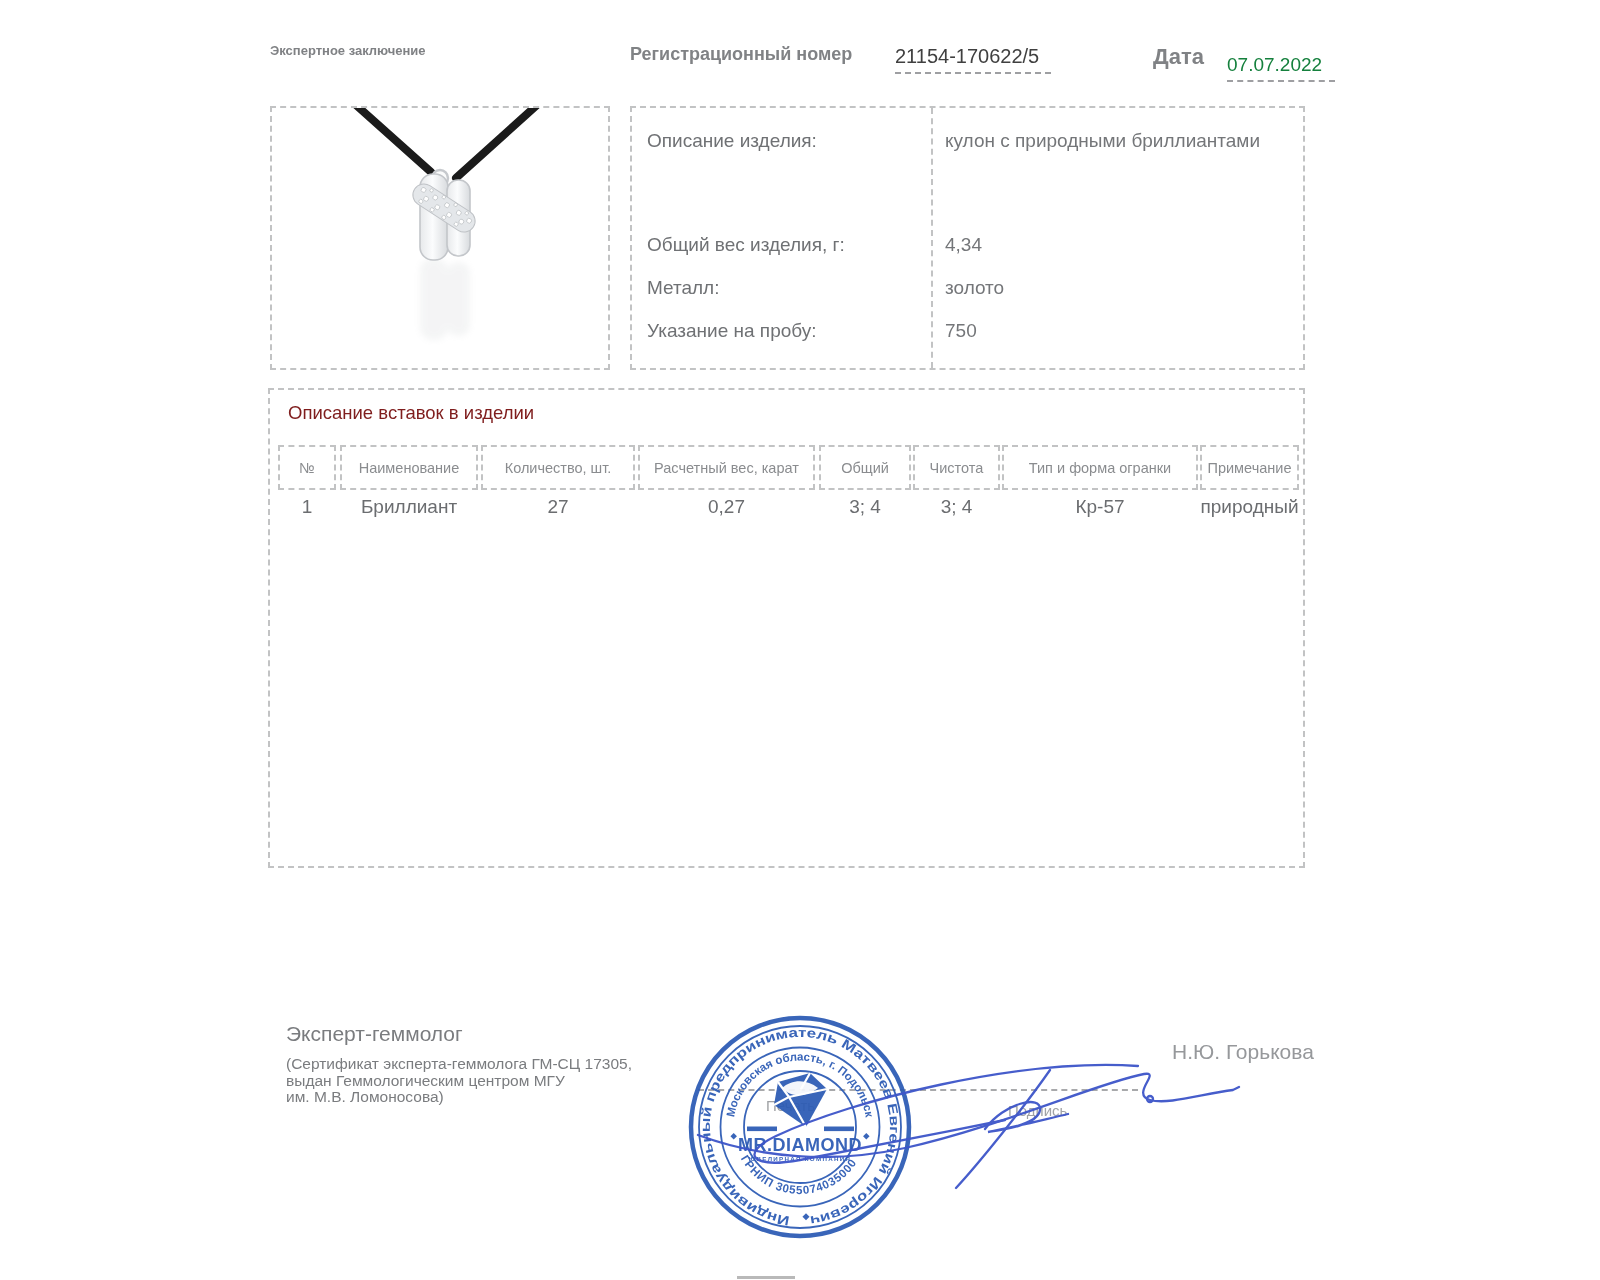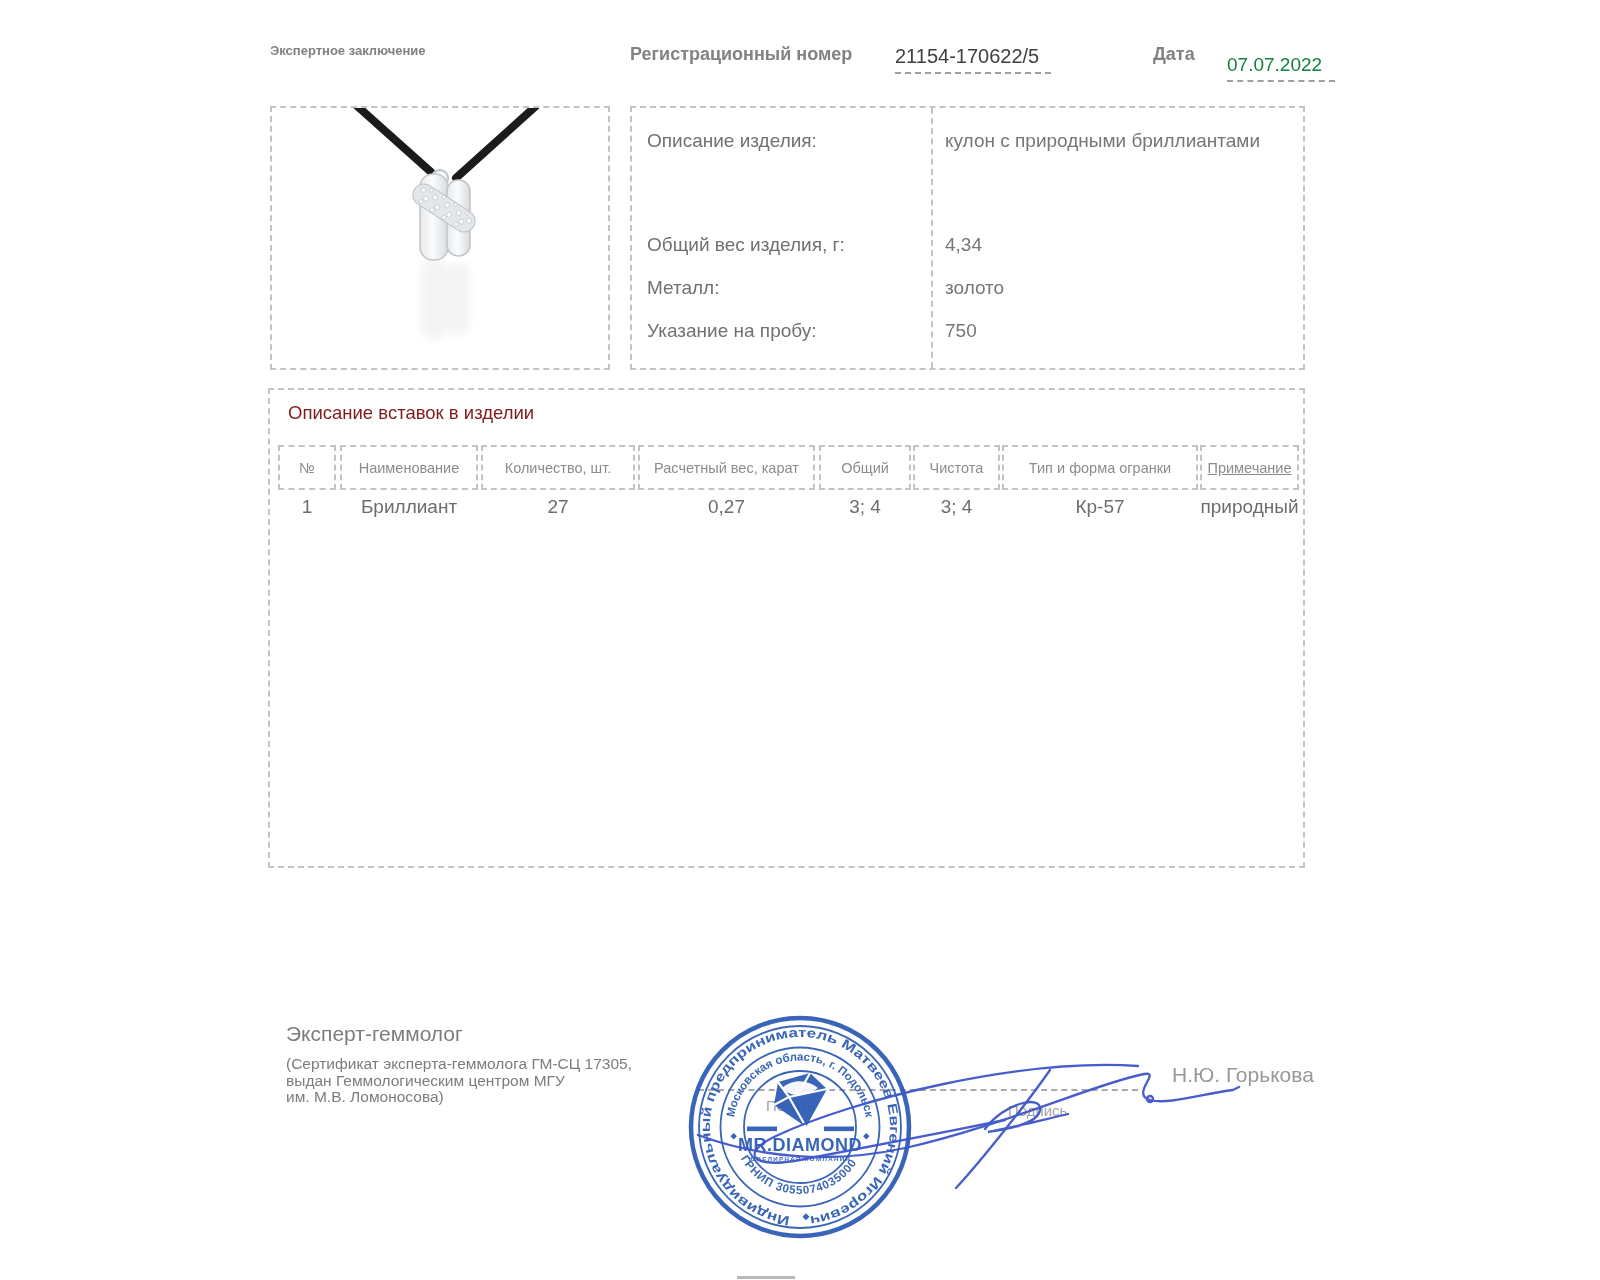--- a/index.html
+++ b/index.html
@@ -6,21 +6,21 @@
   .page{
     position:relative;width:1600px;height:1280px;background:#ffffff;overflow:hidden;
     font-family:"Liberation Sans","DejaVu Sans",sans-serif;
   }
   .abs{position:absolute;}
   
   .hdr-title{left:270px;top:43px;font-size:13px;font-weight:bold;color:#7f8184;}
   .hdr-reg-label{left:630px;top:44px;font-size:18px;font-weight:bold;color:#808285;}
   .hdr-reg-value{left:895px;top:45px;width:156px;font-size:20px;color:#404040;
     border-bottom:2px dashed #9e9fa2;padding-bottom:4px;}
-  .hdr-date-label{left:1153px;top:44px;font-size:18px;font-weight:bold;color:#808285;}
+  .hdr-date-label{left:1153px;top:44px;font-size:22px;font-weight:bold;color:#808285;}
   .hdr-date-value{left:1195px;top:54px;width:108px;font-size:19px;color:#15803d;
     border-bottom:2px dashed #9e9fa2;padding-bottom:4px;margin-left:32px;}
   
   .dbox{border:2px dashed #c2c3c4;background:#ffffff;box-sizing:border-box;}
   .photo-box{left:270px;top:106px;width:340px;height:264px;}
   .desc-box{left:630px;top:106px;width:675px;height:264px;}
   .desc-divider{position:absolute;left:299px;top:0;bottom:0;border-left:2px dashed #c2c3c4;}
   .desc-row{position:absolute;left:0;width:100%;height:28px;}
   .desc-label{position:absolute;left:15px;font-size:19px;color:#6f7174;}
   .desc-value{position:absolute;left:313px;font-size:19px;color:#747679;}
@@ -35,21 +35,21 @@
   .comments-box{left:268px;top:892px;width:1037px;height:112px;}
   .comments-divider{position:absolute;left:160px;top:0;bottom:0;border-left:2px dashed #c2c3c4;}
   .comments-label{position:absolute;left:20px;top:10px;font-size:18px;color:#85878a;}
   .comments-value{position:absolute;left:180px;top:10px;font-size:18px;color:#747679;}
   
   .expert-title{left:286px;top:1022px;font-size:21px;color:#7a7c7f;}
   .expert-cert{left:286px;top:1056px;font-size:15.5px;line-height:16.5px;color:#7a7c7f;}
   .sig-line{left:698px;top:1089px;width:440px;border-top:2px dashed #a8a9ab;}
   .stamp-caption{left:766px;top:1097px;font-size:15px;color:#a0a2a5;}
   .sign-caption{left:1008px;top:1102px;font-size:15px;color:#a0a2a5;}
-  .expert-name{left:1172px;top:1063px;font-size:21px;color:#96989b;}
+  .expert-name{left:1172px;top:1040px;font-size:21px;color:#96989b;}
   .stamp-svg{left:683px;top:1010px;}
   .sign-svg{left:680px;top:1030px;}
   .page-edge-mark{left:737px;top:1276px;width:58px;height:3px;background:#8a8a8a;opacity:.6;}
 </style>
 </head>
 <body>
 
 <div class="page">
 
   <div class="abs hdr-title">Экспертное заключение</div>
@@ -133,21 +133,21 @@
   <div class="abs dbox table-box">
     <div class="table-title">Описание вставок в изделии</div>
 
     <div class="hcell" style="left:8px;width:58px;">№</div>
     <div class="hcell" style="left:70px;width:138px;">Наименование</div>
     <div class="hcell" style="left:211px;width:154px;">Количество, шт.</div>
     <div class="hcell" style="left:368px;width:177px;">Расчетный вес, карат</div>
     <div class="hcell" style="left:549px;width:92px;">Общий</div>
     <div class="hcell" style="left:643px;width:87px;">Чистота</div>
     <div class="hcell" style="left:732px;width:196px;">Тип и форма огранки</div>
-    <div class="hcell" style="left:930px;width:99px;text-decoration:underline;">Примечание</div>
+    <div class="hcell" style="left:930px;width:99px;">Примечание</div>
 
     <div>
       <div class="rcell" style="left:8px;width:58px;">1</div>
       <div class="rcell" style="left:70px;width:138px;">Бриллиант</div>
       <div class="rcell" style="left:211px;width:154px;">27</div>
       <div class="rcell" style="left:368px;width:177px;">0,27</div>
       <div class="rcell" style="left:549px;width:92px;">3; 4</div>
       <div class="rcell" style="left:643px;width:87px;">3; 4</div>
       <div class="rcell" style="left:732px;width:196px;">Кр-57</div>
       <div class="rcell" style="left:930px;width:99px;">природный</div>

